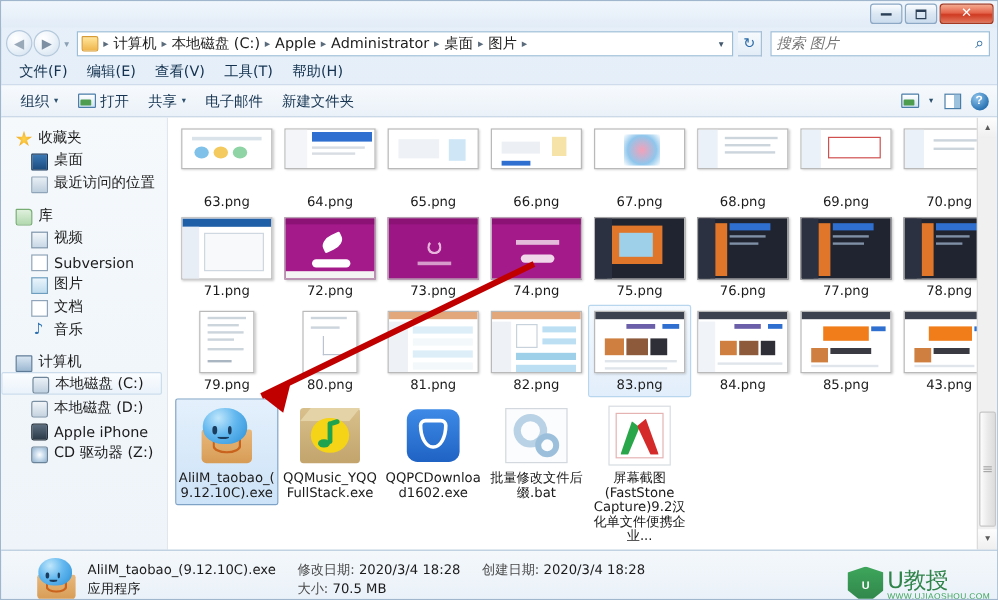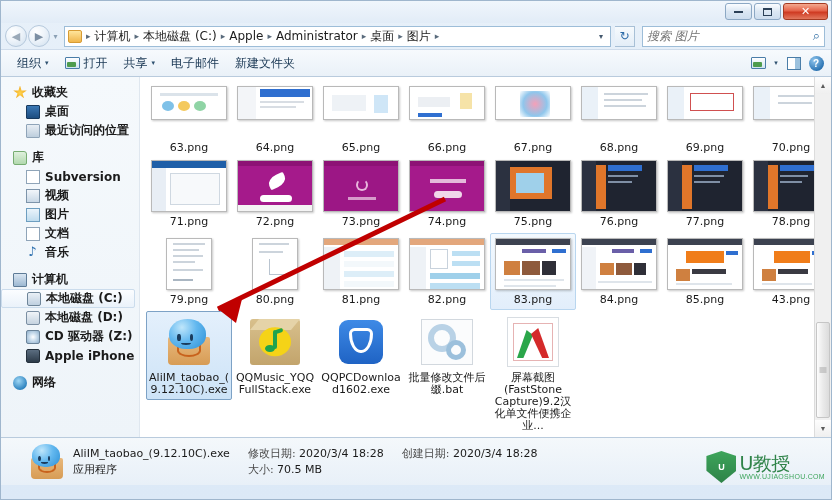--- a/index.html
+++ b/index.html
@@ -164,25 +164,24 @@
   
   .sidebar {
     width: 138px; flex: none;
     background: linear-gradient(180deg,#f5f9fc 0%, #eef4f9 100%);
     padding-top: 6px;
     position: relative;
     overflow: hidden;
   }
   .navgroup { margin-bottom: 8px; }
   .navrow {
-    display:flex; align-items:center; gap:5px;
+    display:flex; align-items:flex-end; gap:5px;
     height: 19px; padding-left: 12px; font-size: 12px; color:#1b1b1b;
     font-family: "DejaVu Sans", "Liberation Sans", sans-serif;
     white-space: nowrap;
-    font-weight: bold;
   }
   .navrow.child { padding-left: 25px; }
   .navrow.sel {
     background: linear-gradient(180deg,#fbfdff 0%, #eaf2fa 100%);
     border: 1px solid #cbdcec; border-radius: 2px;
     margin-right: 4px;
     height: 19px;
   }
   .ni { width: 14px; height: 14px; flex:none; display:block; }
   .ni.star { background: radial-gradient(circle at 50% 50%, #ffd34d 0%, #f0a81e 70%, #d8890d 100%); clip-path: polygon(50% 0%,61% 35%,98% 35%,68% 57%,79% 91%,50% 70%,21% 91%,32% 57%,2% 35%,39% 35%); }
@@ -391,20 +390,27 @@
     <div class="refresh">
         <span>↻</span>
       </div>
 
     <div class="searchbox">
       <input type="text" placeholder="搜索 图片" style="">
       <span class="mag">⌕</span>
     </div>
   </div>
 
+  <div class="menubar">
+    <div class="menuitem">文件(F)</div>
+    <div class="menuitem">编辑(E)</div>
+    <div class="menuitem">查看(V)</div>
+    <div class="menuitem">工具(T)</div>
+    <div class="menuitem">帮助(H)</div>
+  </div>
 
   <div class="toolbar">
     <div class="tbitem">
       <span>组织</span>
       <span class="caret">▾</span>
     </div>
     <div class="tbitem">
       <span class="ico-view"></span>
       <span>打开</span>
     </div>
@@ -451,26 +457,26 @@
           <span>最近访问的位置</span>
         </div>
       </div>
 
       <div class="navgroup">
         <div class="navrow">
           <span class="ni lib"></span>
           <span>库</span>
         </div>
         <div class="navrow child">
+          <span class="ni vid"></span>
+          <span>视频</span>
+        </div>
+        <div class="navrow child">
           <span class="ni doc"></span>
           <span>Subversion</span>
-        </div>
-        <div class="navrow child">
-          <span class="ni vid"></span>
-          <span>视频</span>
         </div>
         <div class="navrow child">
           <span class="ni pic"></span>
           <span>图片</span>
         </div>
         <div class="navrow child">
           <span class="ni doc"></span>
           <span>文档</span>
         </div>
         <div class="navrow child">
@@ -486,35 +492,29 @@
         </div>
         <div class="navrow child sel">
           <span class="ni hddc"></span>
           <span>本地磁盘 (C:)</span>
         </div>
         <div class="navrow child">
           <span class="ni hdd"></span>
           <span>本地磁盘 (D:)</span>
         </div>
         <div class="navrow child">
+          <span class="ni iphone"></span>
+          <span>Apple iPhone</span>
+        </div>
+        <div class="navrow child">
           <span class="ni cd"></span>
           <span>CD 驱动器 (Z:)</span>
         </div>
-        <div class="navrow child">
-          <span class="ni iphone"></span>
-          <span>Apple iPhone</span>
-        </div>
-      </div>
-
-      <div class="navgroup">
-        <div class="navrow">
-          <span class="ni net"></span>
-          <span>网络</span>
-        </div>
-      </div>
+      </div>
+
     </div>
 
     <div class="filepane">
       <div class="grid">
 
         <div class="row" style="height:74px">
           <div class="cell">
               <div class="inner">
             <div class="thumbwrap">
                   <div class="thumb" style="height:34px;margin-top:-18px">

